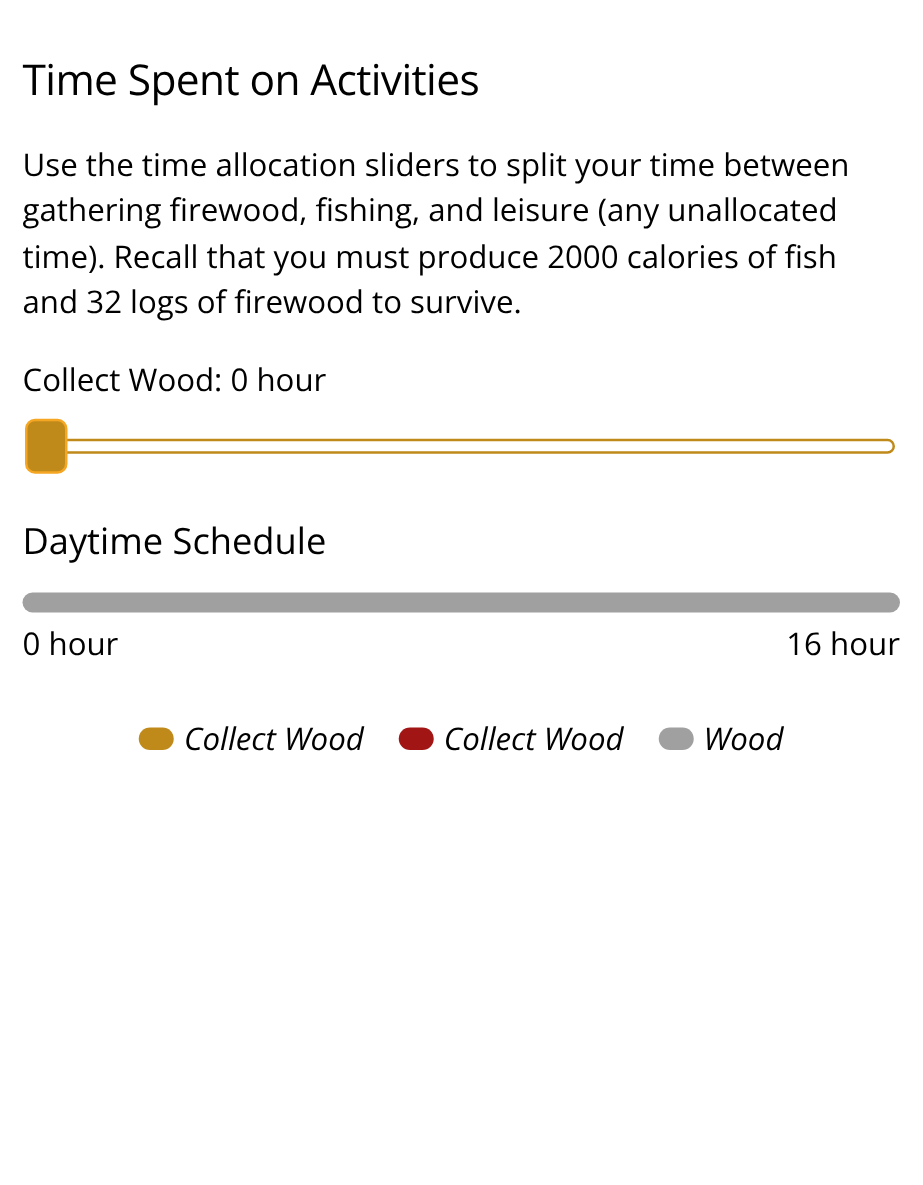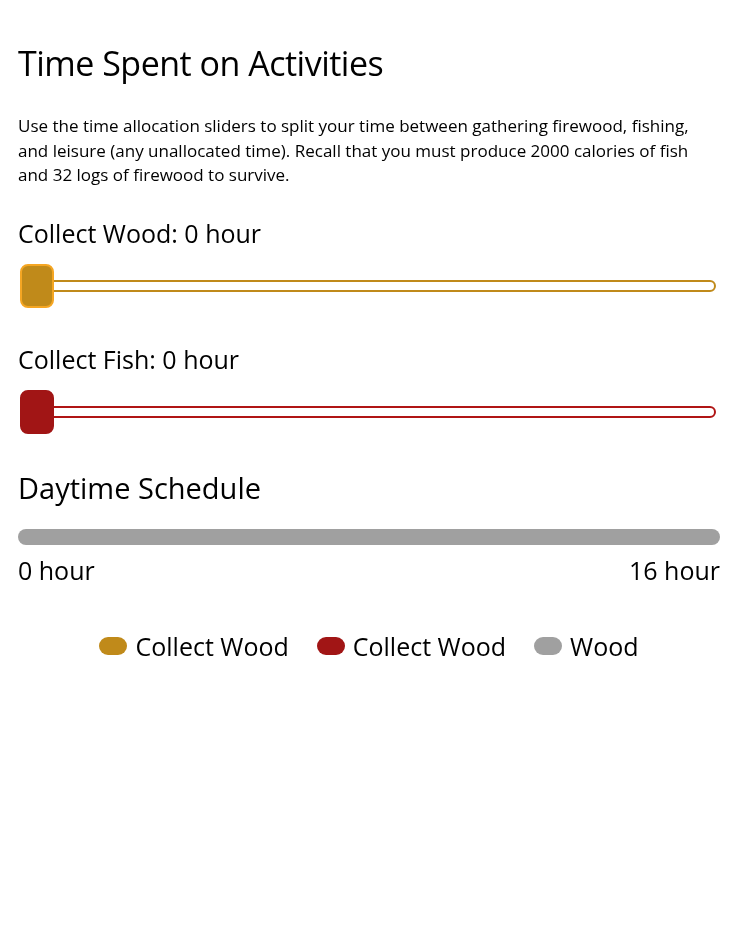--- a/index.html
+++ b/index.html
@@ -15,21 +15,21 @@
   .container {
     padding: 18px 18px 0 18px;
   }
   h1 {
     font-size: 34px;
     font-weight: 400;
     margin: 22px 0 28px 0;
     letter-spacing: -0.5px;
   }
   .para {
-    font-size: 17px;
+    font-size: 25px;
     line-height: 1.45;
     margin: 0 0 28px 0;
     font-weight: 400;
   }
   .slider-block {
     margin: 12px 0 34px 0;
   }
   .slider-label {
     font-size: 25px;
     margin-bottom: 14px;
@@ -90,20 +90,21 @@
     display: flex;
     justify-content: center;
     gap: 28px;
     margin-top: 42px;
     font-size: 25px;
   }
   .legend-item {
     display: flex;
     align-items: center;
     gap: 8px;
+    font-style: italic;
   }
   .swatch {
     width: 28px;
     height: 18px;
     border-radius: 10px;
     display: inline-block;
   }
   .swatch-wood { background: #c08a1a; }
   .swatch-fish { background: #a11515; }
   .swatch-idle { background: #a0a0a0; }
@@ -119,29 +120,20 @@
   <div class="slider-block">
     <div class="slider-label">
       <span>Collect </span><span class="bold">Wood</span><span>:  </span><span>0 hour</span>
     </div>
     <div class="slider-track">
       <div class="track-line track-wood"></div>
       <div class="thumb thumb-wood"></div>
     </div>
   </div>
 
-  <div class="slider-block">
-    <div class="slider-label">
-      <span>Collect </span><span class="bold">Fish</span><span>:  </span><span>0 hour</span>
-    </div>
-    <div class="slider-track">
-      <div class="track-line track-fish"></div>
-      <div class="thumb thumb-fish"></div>
-    </div>
-  </div>
 
   <div>
     <div class="schedule-title">Daytime Schedule</div>
     <div class="schedule-bar"></div>
     <div class="schedule-scale">
       <span>0 hour</span>
       <span>16 hour</span>
     </div>
   </div>
 

